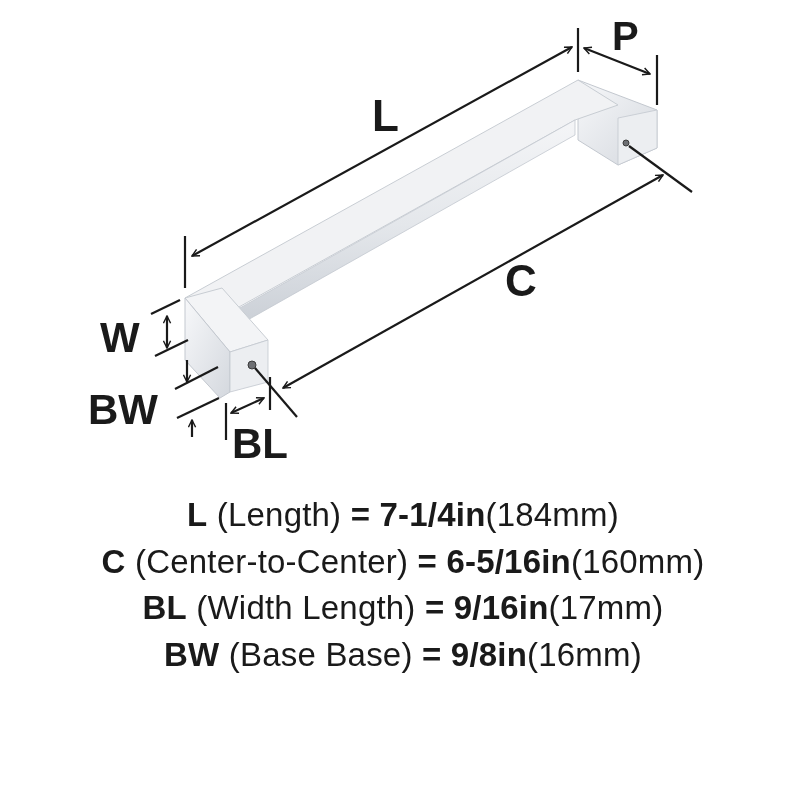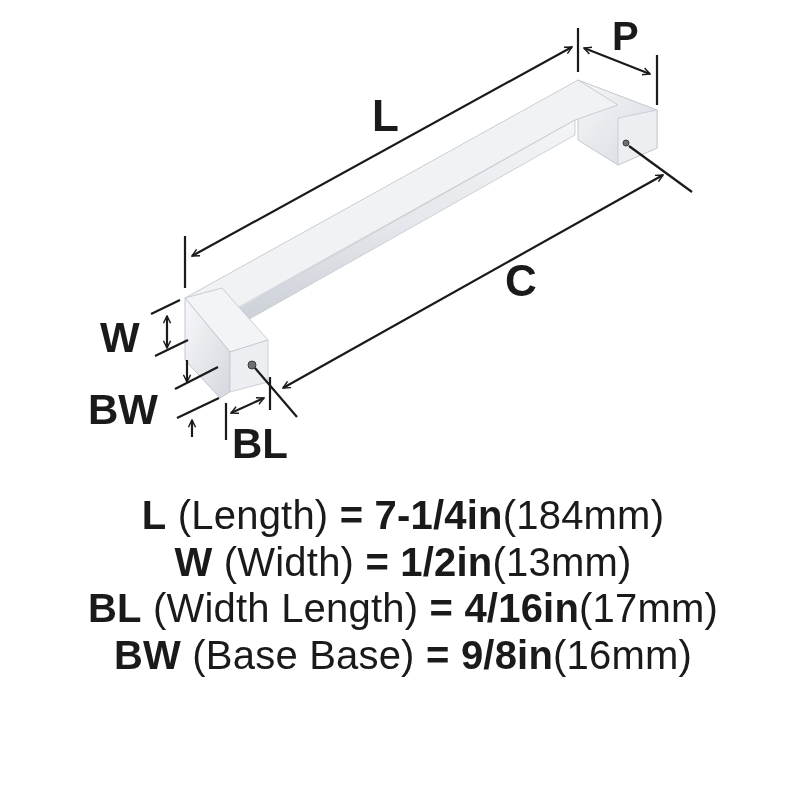--- a/index.html
+++ b/index.html
@@ -1,20 +1,20 @@
 <!DOCTYPE html>
 <html><head>
   <meta charset="utf-8">
   <style>
     html, body { margin: 0; padding: 0; background: #ffffff; }
     body { width: 806px; height: 806px; position: relative; overflow: hidden; font-family: "Liberation Sans", "DejaVu Sans", sans-serif; color: #1a1a1a; }
     #diagram { position: absolute; left: 0; top: 0; width: 806px; height: 490px; }
     .dim-label { font-family: "Liberation Sans", sans-serif; font-weight: 700; fill: #1a1a1a; }
     #specs { position: absolute; left: 0; top: 492px; width: 806px; }
-    .spec-row { text-align: center; font-size: 40px; line-height: 46.5px; white-space: nowrap; letter-spacing: 0.2px; }
+    .spec-row { text-align: center; font-size: 33px; line-height: 46.5px; white-space: nowrap; letter-spacing: 0.2px; }
     .spec-row .code { font-weight: 700; }
     .spec-row .val { font-weight: 700; }
     .spec-row .metric { font-weight: 400; }
   </style>
 </head>
 <body>
 
 <svg id="diagram" viewBox="0 0 806 490" xmlns="http://www.w3.org/2000/svg">
   <defs>
     <marker id="arr" viewBox="0 0 10 10" refX="9" refY="5" markerWidth="9" markerHeight="9" orient="auto-start-reverse" markerUnits="userSpaceOnUse">
@@ -85,30 +85,30 @@
 </svg>
 
 <div id="specs">
   <div class="spec-row">
     <span class="code">L</span>
     <span class="name">(Length)</span>
     <span class="val">=</span>
     <span class="val">7-1/4in</span><span class="metric">(184mm)</span>
   </div>
   <div class="spec-row">
-    <span class="code">W</span>
-    <span class="name">(Width)</span>
+    <span class="code">C</span>
+    <span class="name">(Center-to-Center)</span>
     <span class="val">=</span>
-    <span class="val">1/2in</span><span class="metric">(13mm)</span>
+    <span class="val">6-5/16in</span><span class="metric">(160mm)</span>
   </div>
   <div class="spec-row">
     <span class="code">BL</span>
     <span class="name">(Width Length)</span>
     <span class="val">=</span>
-    <span class="val">4/16in</span><span class="metric">(17mm)</span>
+    <span class="val">9/16in</span><span class="metric">(17mm)</span>
   </div>
   <div class="spec-row">
     <span class="code">BW</span>
     <span class="name">(Base Base)</span>
     <span class="val">=</span>
     <span class="val">9/8in</span><span class="metric">(16mm)</span>
   </div>
 </div>
 
 </body></html>

